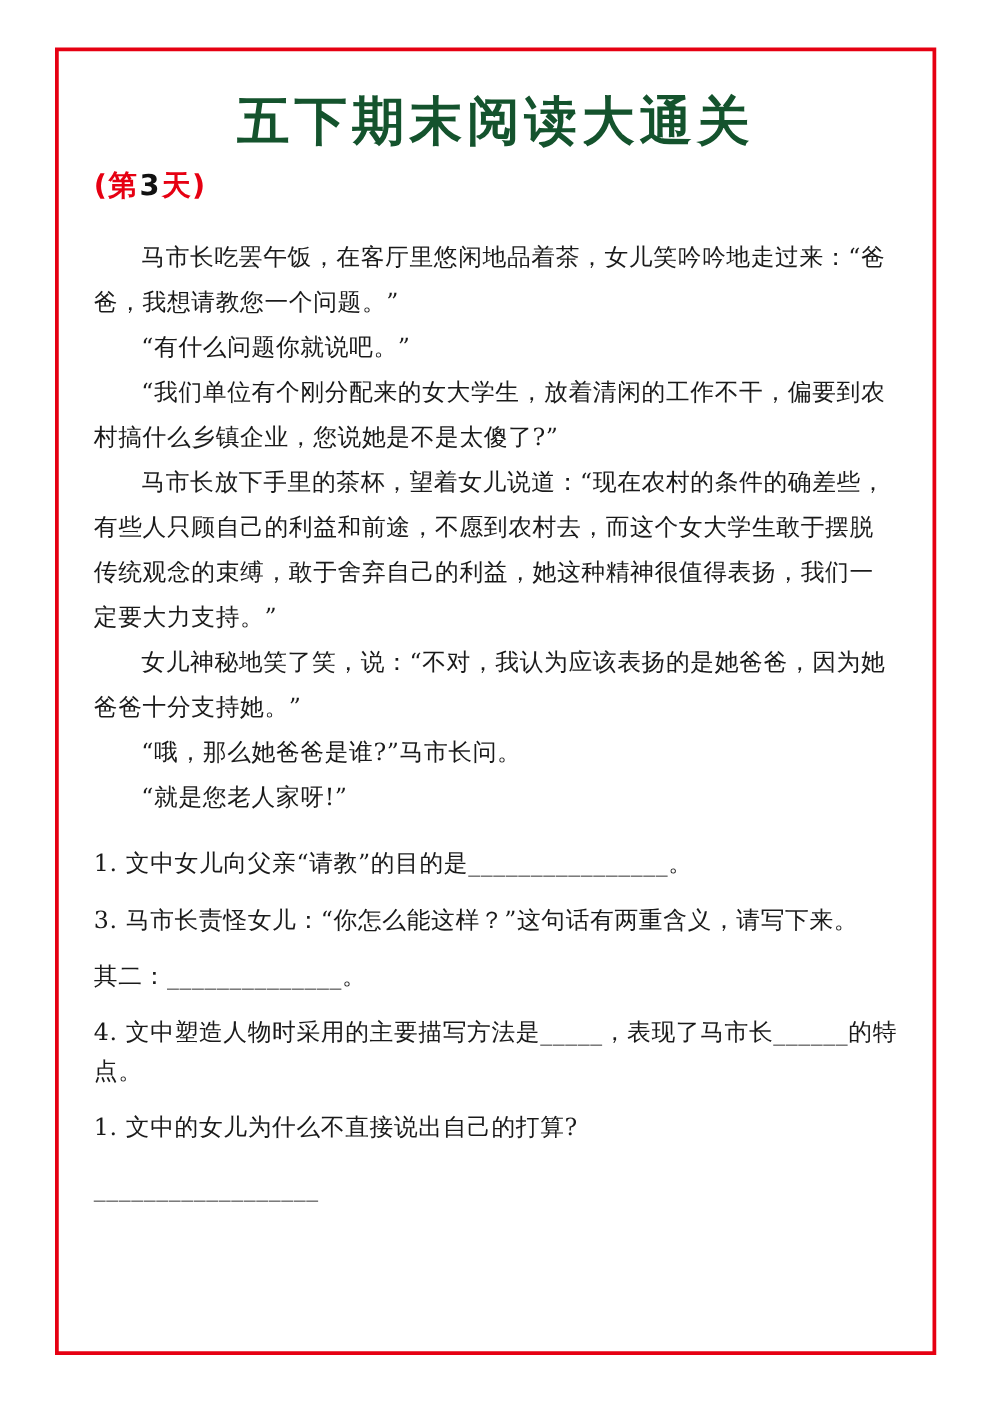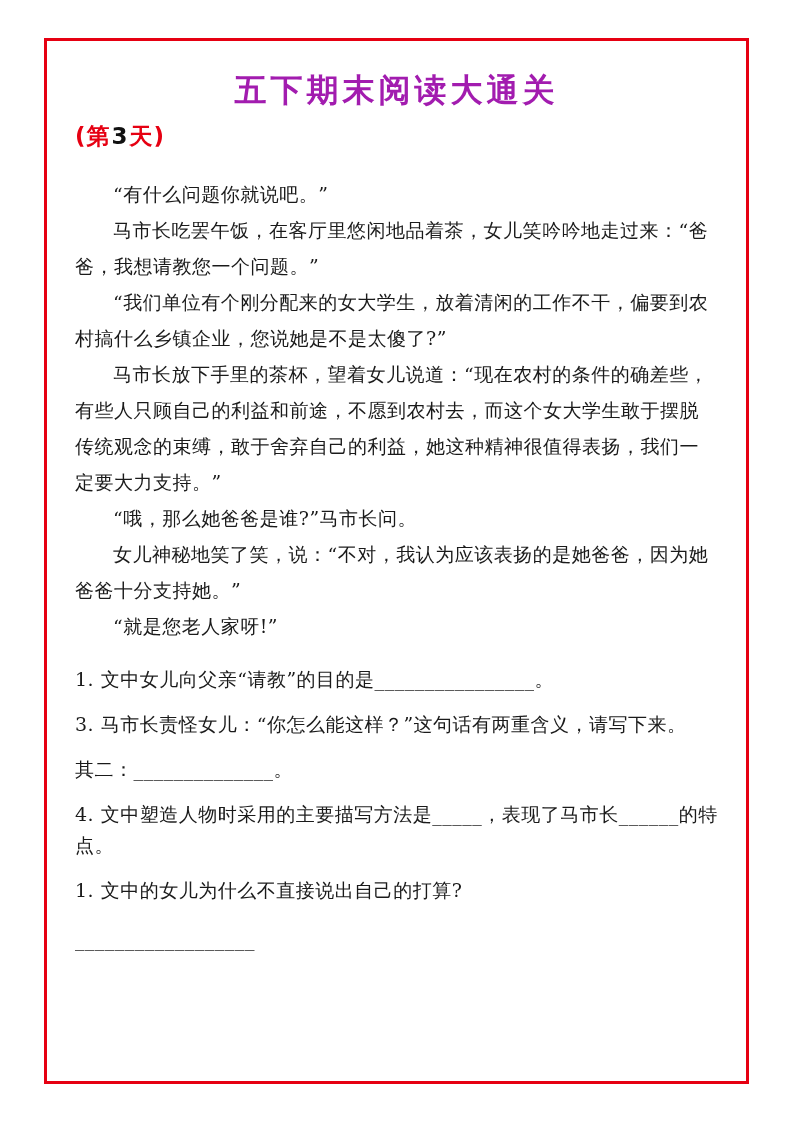--- a/index.html
+++ b/index.html
@@ -26,23 +26,23 @@
     bottom: 38px;
     border: 3px solid #e60012;
     box-sizing: border-box;
     padding: 24px 28px 20px 28px;
   }
   .title {
     margin: 4px 0 8px 0;
     text-align: center;
     font-family: "DejaVu Sans", sans-serif;
     font-weight: 900;
-    font-size: 32px;
+    font-size: 42px;
     letter-spacing: 4px;
-    color: #a21caf;
+    color: #14532d;
   }
   .subtitle {
     font-family: "DejaVu Sans", sans-serif;
     font-weight: 700;
     font-size: 23px;
     color: #e60012;
     margin: 0 0 24px 0;
     letter-spacing: 1px;
   }
   .subtitle .day-num {
@@ -73,26 +73,26 @@
 <body>
 
 <div class="page">
   <div class="sheet">
 
     <h1 class="title">五下期末阅读大通关</h1>
 
     <div class="subtitle"><span>(第</span><span class="day-num">3</span><span>天)</span></div>
 
     <div class="passage">
+      <p>马市长吃罢午饭，在客厅里悠闲地品着茶，女儿笑吟吟地走过来：“爸爸，我想请教您一个问题。”</p>
       <p>“有什么问题你就说吧。”</p>
-      <p>马市长吃罢午饭，在客厅里悠闲地品着茶，女儿笑吟吟地走过来：“爸爸，我想请教您一个问题。”</p>
       <p>“我们单位有个刚分配来的女大学生，放着清闲的工作不干，偏要到农村搞什么乡镇企业，您说她是不是太傻了?”</p>
       <p>马市长放下手里的茶杯，望着女儿说道：“现在农村的条件的确差些，有些人只顾自己的利益和前途，不愿到农村去，而这个女大学生敢于摆脱传统观念的束缚，敢于舍弃自己的利益，她这种精神很值得表扬，我们一定要大力支持。”</p>
+      <p>女儿神秘地笑了笑，说：“不对，我认为应该表扬的是她爸爸，因为她爸爸十分支持她。”</p>
       <p>“哦，那么她爸爸是谁?”马市长问。</p>
-      <p>女儿神秘地笑了笑，说：“不对，我认为应该表扬的是她爸爸，因为她爸爸十分支持她。”</p>
       <p>“就是您老人家呀!”</p>
     </div>
 
     <div class="questions">
       <p>1. 文中女儿向父亲“请教”的目的是________________。</p>
       <p>3. 马市长责怪女儿：“你怎么能这样？”这句话有两重含义，请写下来。</p>
       <p>其二：______________。</p>
       <p>4. 文中塑造人物时采用的主要描写方法是_____，表现了马市长______的特点。</p>
       <p>1. 文中的女儿为什么不直接说出自己的打算?</p>
       <p class="blank-line">__________________</p>

